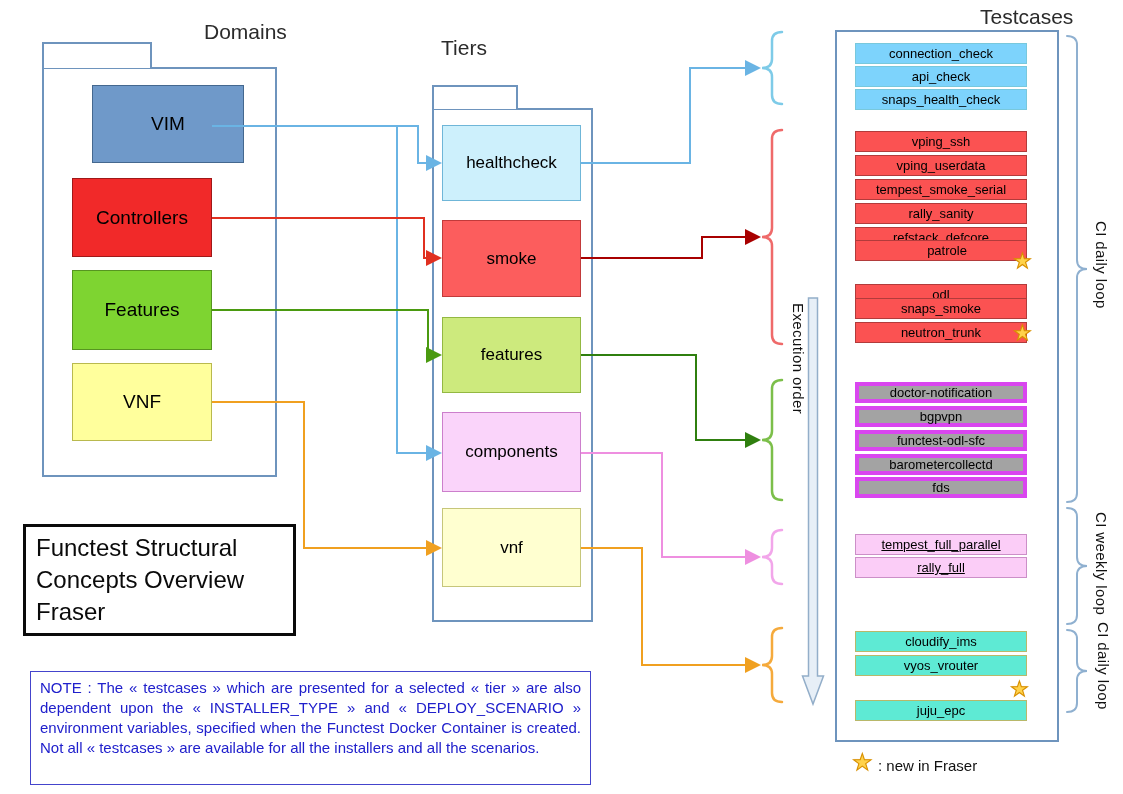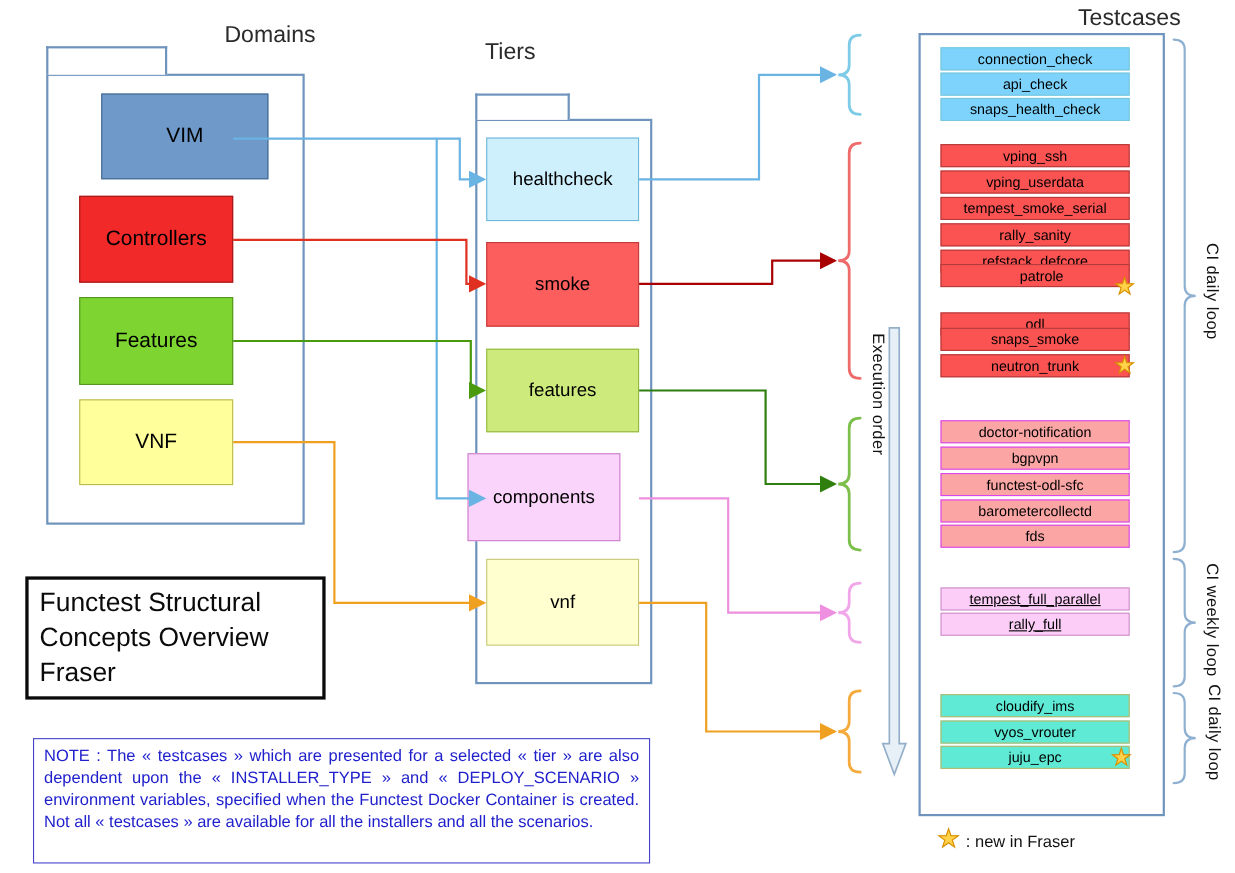--- a/index.html
+++ b/index.html
@@ -20,21 +20,21 @@
   .c-controllers{background:#f12929;border:1px solid #a01818;}
   .c-features{background:#7ed431;border:1px solid #569520;}
   .c-vnf{background:#ffff9c;border:1px solid #b9b94e;}
   .t-health{background:#cdf0fc;border:1px solid #6fb6d8;}
   .t-smoke{background:#fc5d5d;border:1px solid #c23a3a;}
   .t-features{background:#cdea7d;border:1px solid #93b842;}
   .t-comp{background:#fad4fa;border:1px solid #cc7fcc;}
   .t-vnf{background:#ffffd0;border:1px solid #c6c67a;}
   .g-cyan{background:#7dd3fc;border:1px solid #78c8dc;text-align:center;}
   .g-red{background:#fb5252;border:1px solid #b23b3b;}
-  .g-green{background:#fca5a5;border:1px solid #d946ef;}
+  .g-green{background:#a3a3a3;border:4px solid #d946ef;}
   .g-pink{background:#fbcdf7;border:1px solid #cc8fc8;text-decoration:underline;}
   .g-yellow{background:#5eead4;border:1px solid #b8b86a;}
 
   .vlabel { position:absolute; writing-mode:vertical-rl; font-size:15px; color:#111; z-index:3; letter-spacing:0.4px; white-space:nowrap; }
 
   .star { position:absolute; font-size:21px; line-height:1; color:#ffd24a;
           -webkit-text-stroke:1px #d89000; text-shadow:0 0 1px #c98500; z-index:6; }
 
   .titlebox { position:absolute; left:23px; top:524px; width:273px; height:112px;
               border:3px solid #0a0a0a; background:#fff; padding:5px 10px;
@@ -66,21 +66,21 @@
   <div class="container" style="left:835px;top:30px;width:224px;height:712px;"></div>
 
   <div class="box domain c-vim" style="left:72px;top:85px;width:152px;height:78px;margin-left:20px;">VIM</div>
   <div class="box domain c-controllers" style="left:72px;top:178px;width:140px;height:79px;">Controllers</div>
   <div class="box domain c-features" style="left:72px;top:270px;width:140px;height:80px;">Features</div>
   <div class="box domain c-vnf" style="left:72px;top:363px;width:140px;height:78px;">VNF</div>
 
   <div class="box tier t-health" style="left:442px;top:125px;width:139px;height:76px;">healthcheck</div>
   <div class="box tier t-smoke" style="left:442px;top:220px;width:139px;height:77px;">smoke</div>
   <div class="box tier t-features" style="left:442px;top:317px;width:139px;height:76px;">features</div>
-  <div class="box tier t-comp" style="left:425px;top:412px;width:139px;height:80px;">components</div>
+  <div class="box tier t-comp" style="left:442px;top:412px;width:139px;height:80px;">components</div>
   <div class="box tier t-vnf" style="left:442px;top:508px;width:139px;height:79px;">vnf</div>
 
   <div class="tc g-cyan" style="top:43px;">connection_check</div>
   <div class="tc g-cyan" style="top:66px;">api_check</div>
   <div class="tc g-cyan" style="top:89px;">snaps_health_check</div>
 
   <div class="tc g-red" style="top:131px;">vping_ssh</div>
   <div class="tc g-red" style="top:155px;">vping_userdata</div>
   <div class="tc g-red" style="top:179px;">tempest_smoke_serial</div>
   <div class="tc g-red" style="top:203px;">rally_sanity</div>
@@ -94,21 +94,21 @@
   <div class="tc g-green" style="top:406px;">bgpvpn</div>
   <div class="tc g-green" style="top:430px;">functest-odl-sfc</div>
   <div class="tc g-green" style="top:454px;">barometercollectd</div>
   <div class="tc g-green" style="top:477px;">fds</div>
 
   <div class="tc g-pink" style="top:534px;">tempest_full_parallel</div>
   <div class="tc g-pink" style="top:557px;">rally_full</div>
 
   <div class="tc g-yellow" style="top:631px;">cloudify_ims</div>
   <div class="tc g-yellow" style="top:655px;">vyos_vrouter</div>
-  <div class="tc g-yellow" style="top:678px;">juju_epc</div>
+  <div class="tc g-yellow" style="top:700px;">juju_epc</div>
 
   <div class="star" style="left:1013px;top:250px;">★</div>
   <div class="star" style="left:1013px;top:322px;">★</div>
   <div class="star" style="left:1010px;top:678px;">★</div>
 
   <div class="vlabel" style="left:790px;top:303px;">Execution order</div>
   <div class="vlabel" style="left:1093px;top:221px;">CI daily loop</div>
   <div class="vlabel" style="left:1093px;top:512px;">CI weekly loop</div>
   <div class="vlabel" style="left:1095px;top:622px;">CI daily loop</div>
 

